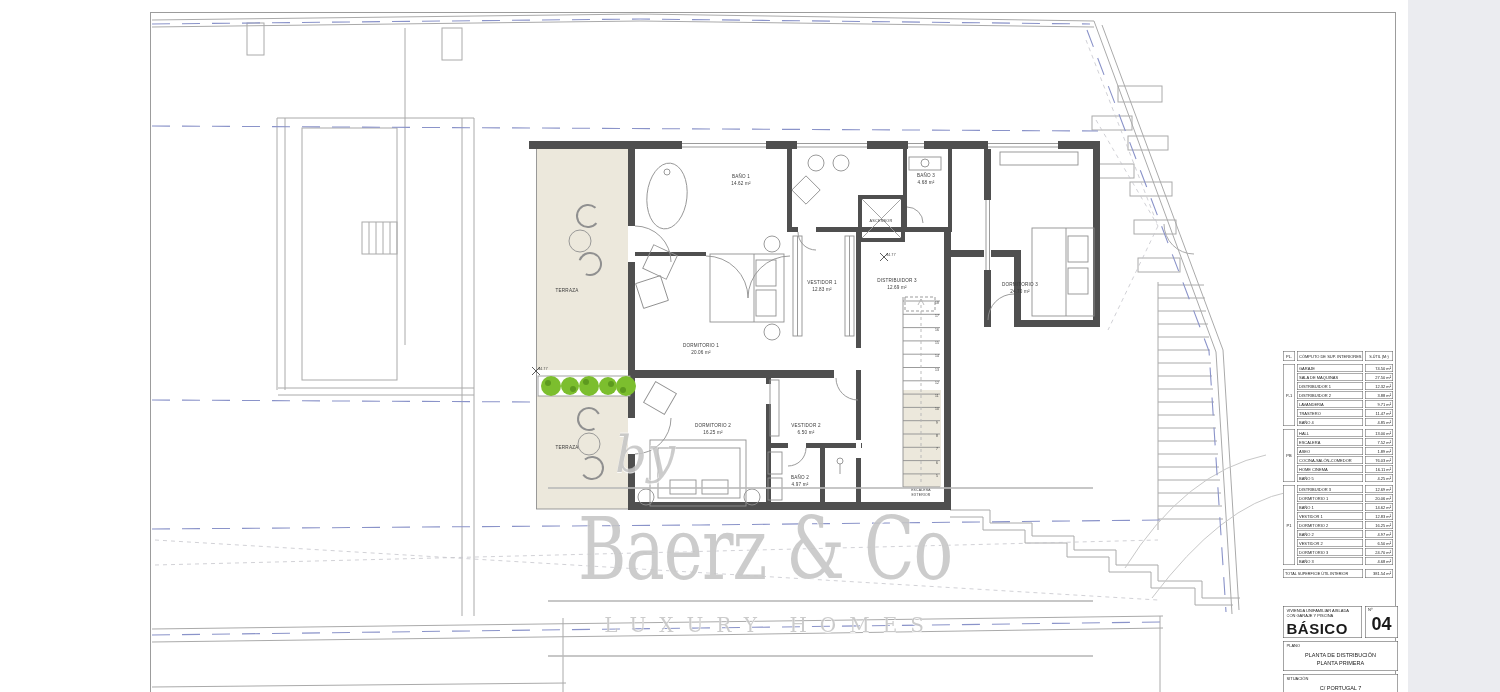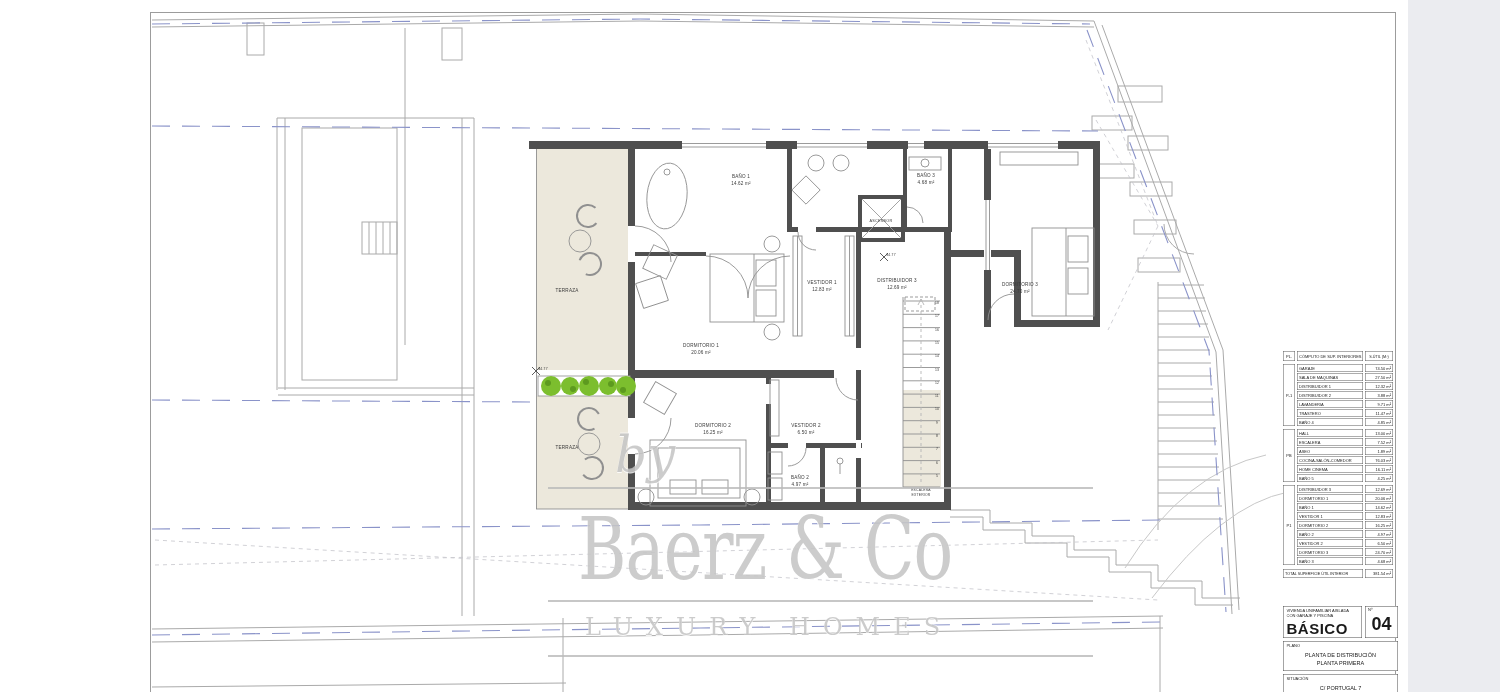--- a/index.html
+++ b/index.html
@@ -11,22 +11,22 @@
   svg.plan{position:absolute;left:0;top:0;}
 
   
   .wm{position:absolute;color:#c6c6c6;opacity:.88;
       font-family:"DejaVu Serif","Liberation Serif",serif;
       text-shadow:0 1px 0 rgba(255,255,255,.95), 0 -1px 0 rgba(255,255,255,.6);
       white-space:nowrap;z-index:6;}
   #wm-by{left:615px;top:426px;font-size:50px;font-style:italic;}
   #wm-brand{left:578px;top:504px;width:360px;font-size:66px;line-height:1.1;
             text-align:center;letter-spacing:-1px;transform:scaleY(1.3);transform-origin:50% 0;}
-  #wm-tagline{left:585px;top:613px;width:352px;font-size:24px;letter-spacing:13px;
-              text-align:center;}
+  #wm-tagline{left:585px;top:613px;width:352px;font-size:20px;letter-spacing:13px;
+              text-align:right;}
   .wm-line{position:absolute;left:548px;width:545px;height:2px;background:#b9b9b9;opacity:.8;z-index:6;}
   #wm-line-a{top:487px;} #wm-line-b{top:600px;} #wm-line-c{top:655px;}
 
   
   #area-table{position:absolute;left:1283px;top:351px;width:220px;
               transform:scale(.5);transform-origin:0 0;color:#222;z-index:7;}
   .t-cell{border:1px solid #5a5a5a;background:#fff;box-sizing:border-box;}
   .t-header{display:flex;gap:4px;margin-bottom:6px;}
   .t-pl{width:24px;height:20px;font-size:8px;display:flex;align-items:center;justify-content:center;}
   .t-title{flex:1;height:20px;font-size:8px;display:flex;align-items:center;padding:0 3px;

